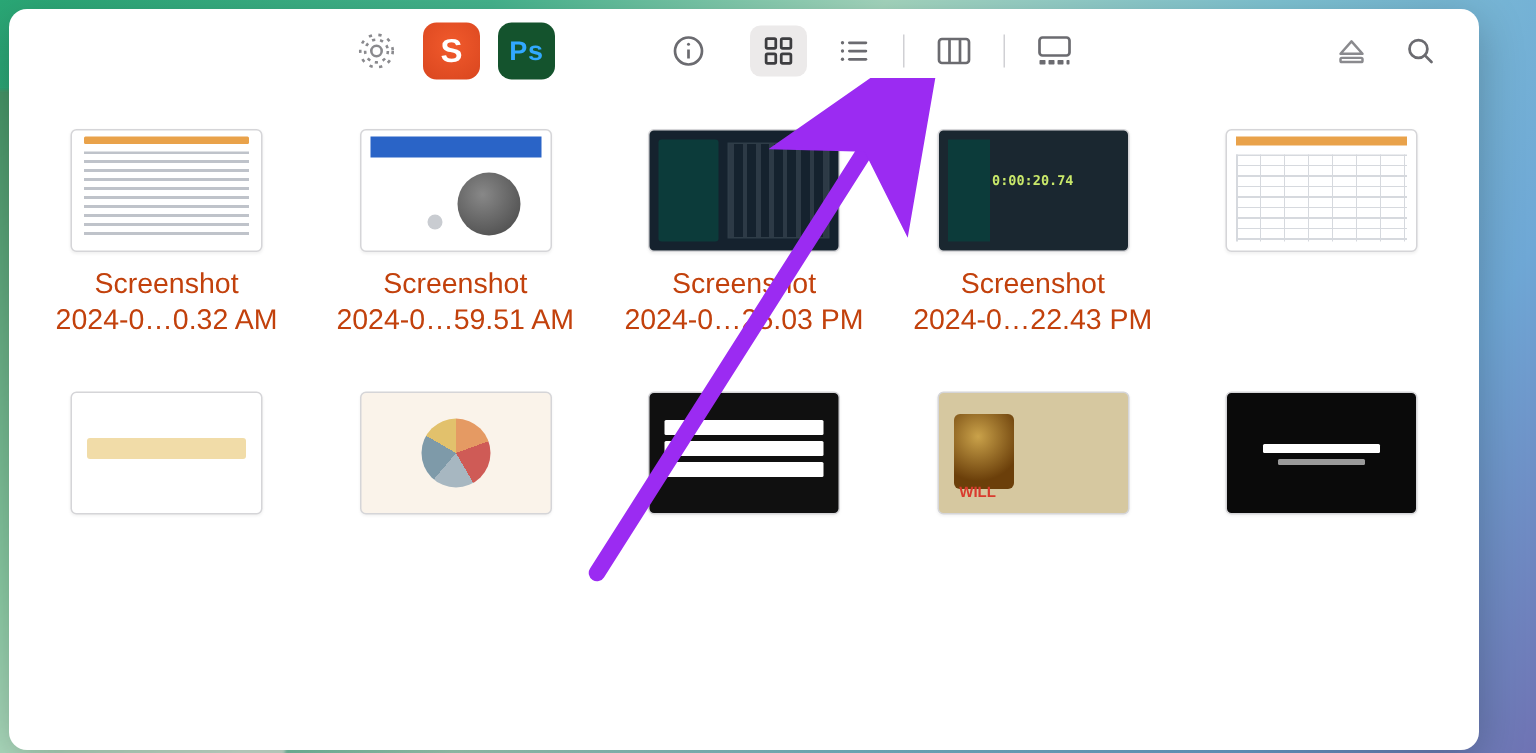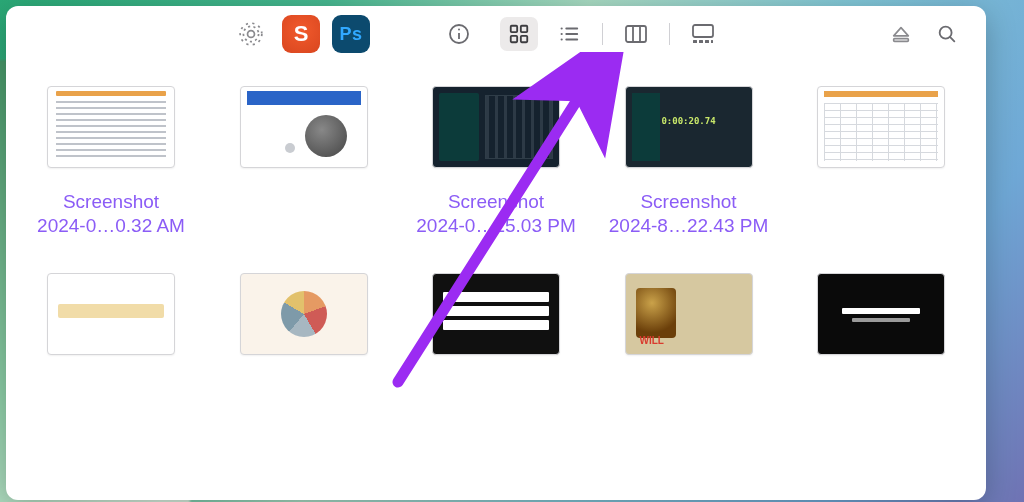--- a/index.html
+++ b/index.html
@@ -31,21 +31,21 @@
   .toolbar .group { display:flex; align-items:center; gap:12px; }
   .tb-btn {
     width: 38px; height: 34px; display:flex; align-items:center; justify-content:center;
     border-radius: 7px; color:#6a6a6e;
   }
   .tb-btn.active { background:#eceaea; }
   .tb-divider { width:1px; height:22px; background:#d0d0d4; margin:0 2px; }
   
   .app-icon { width:38px; height:38px; border-radius:9px; display:flex; align-items:center; justify-content:center; font-weight:700; }
   .app-s { background: radial-gradient(circle at 50% 40%, #f15a2c, #d9461f); color:#fff; font-size:22px; }
-  .app-ps { background:#0c4a6e; color:#31a8ff; font-size:18px; letter-spacing:.5px; }
+  .app-ps { background:#14532d; color:#31a8ff; font-size:18px; letter-spacing:.5px; }
   
   .content {
     position:absolute; top:56px; left:0; right:0; bottom:0;
     padding: 24px 12px 0 12px;
   }
   .grid {
     display:grid;
     grid-template-columns: repeat(5, 186px);
     justify-content: space-between;
     column-gap: 6px;
@@ -53,21 +53,21 @@
   }
   .file {
     display:flex; flex-direction:column; align-items:center;
   }
   .thumb {
     width: 128px; height: 82px; background:#fff; border:1px solid #d5d5d8; border-radius:4px;
     box-shadow: 0 1px 2px rgba(0,0,0,0.06);
     overflow:hidden; position:relative;
   }
   .caption {
-    margin-top:22px; text-align:center; font-size:19px; line-height:1.28; color:#8b5cf6;
+    margin-top:10px; text-align:center; font-size:19px; line-height:1.28; color:#c2410c;
     white-space:pre-line;
   }
   
   
   .thumb.doc::before { content:""; position:absolute; top:4px; left:8px; right:8px; height:5px; background:#e9a24a; border-radius:1px; }
   .thumb.doc::after  { content:""; position:absolute; top:14px; left:8px; right:8px; bottom:8px;
     background: repeating-linear-gradient(#bfc3ca 0 2px, transparent 2px 6px); }
   .thumb.product { background:#fff; }
   .thumb.product::before { content:""; position:absolute; top:4px; left:6px; right:6px; height:14px; background:linear-gradient(#2a64c7,#2a64c7); }
   .thumb.product::after { content:""; position:absolute; right:20px; top:28px; width:42px; height:42px; border-radius:50%; background:radial-gradient(circle at 40% 35%, #888, #444); box-shadow: -36px 12px 0 -16px #c9ccd1; }
@@ -200,32 +200,34 @@
       <div class="grid">
 
         <div class="file">
           <div class="thumb doc"></div>
           <div class="caption"><span>Screenshot</span>
 <span>2024-0…0.32 AM</span></div>
         </div>
 
         <div class="file">
           <div class="thumb product"></div>
+          <div class="caption"><span>Screenshot</span>
+<span>2024-0…59.51 AM</span></div>
         </div>
 
         <div class="file">
           <div class="thumb darkui"></div>
           <div class="caption"><span>Screenshot</span>
 <span>2024-0…25.03 PM</span></div>
         </div>
 
         <div class="file">
           <div class="thumb timer"></div>
           <div class="caption"><span>Screenshot</span>
-<span>2024-8…22.43 PM</span></div>
+<span>2024-0…22.43 PM</span></div>
         </div>
 
         <div class="file">
           <div class="thumb sheet"></div>
         </div>
 
         <div class="file">
           <div class="thumb summary"></div>
         </div>
         <div class="file">

